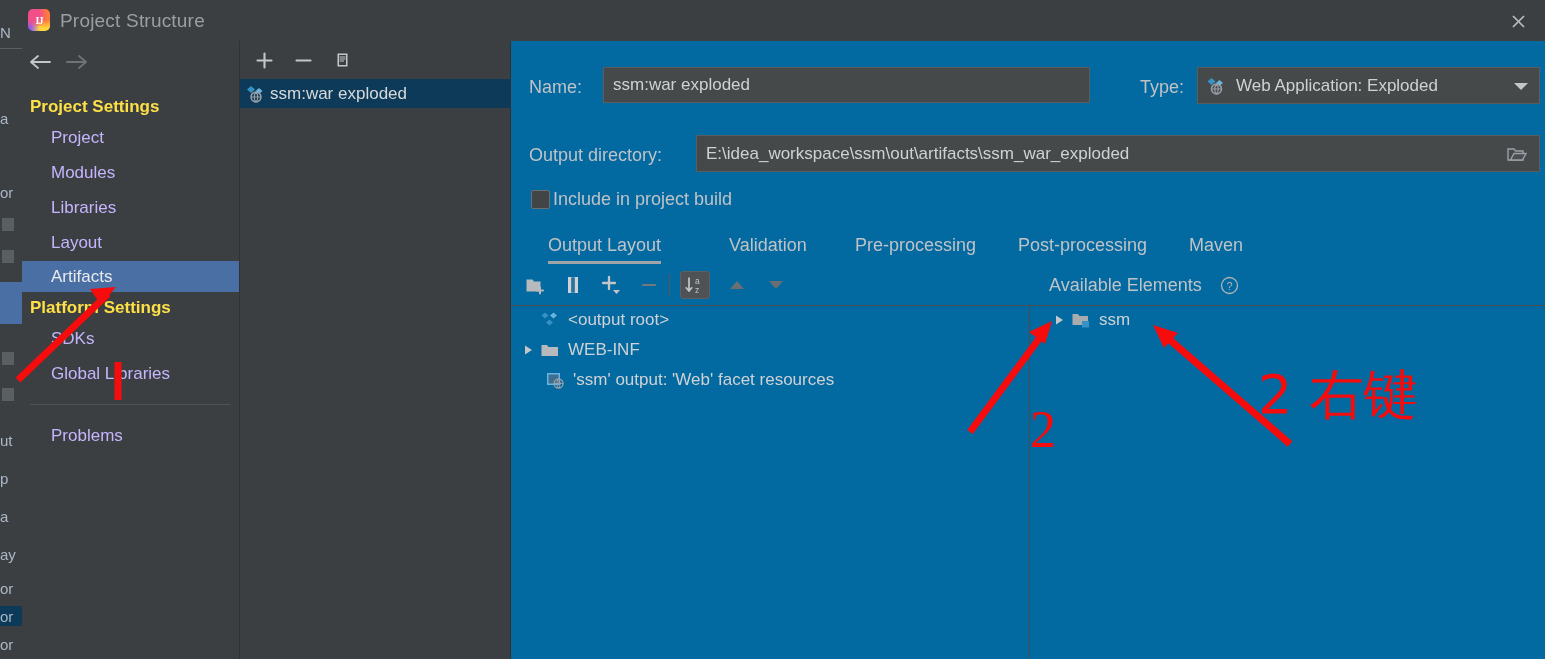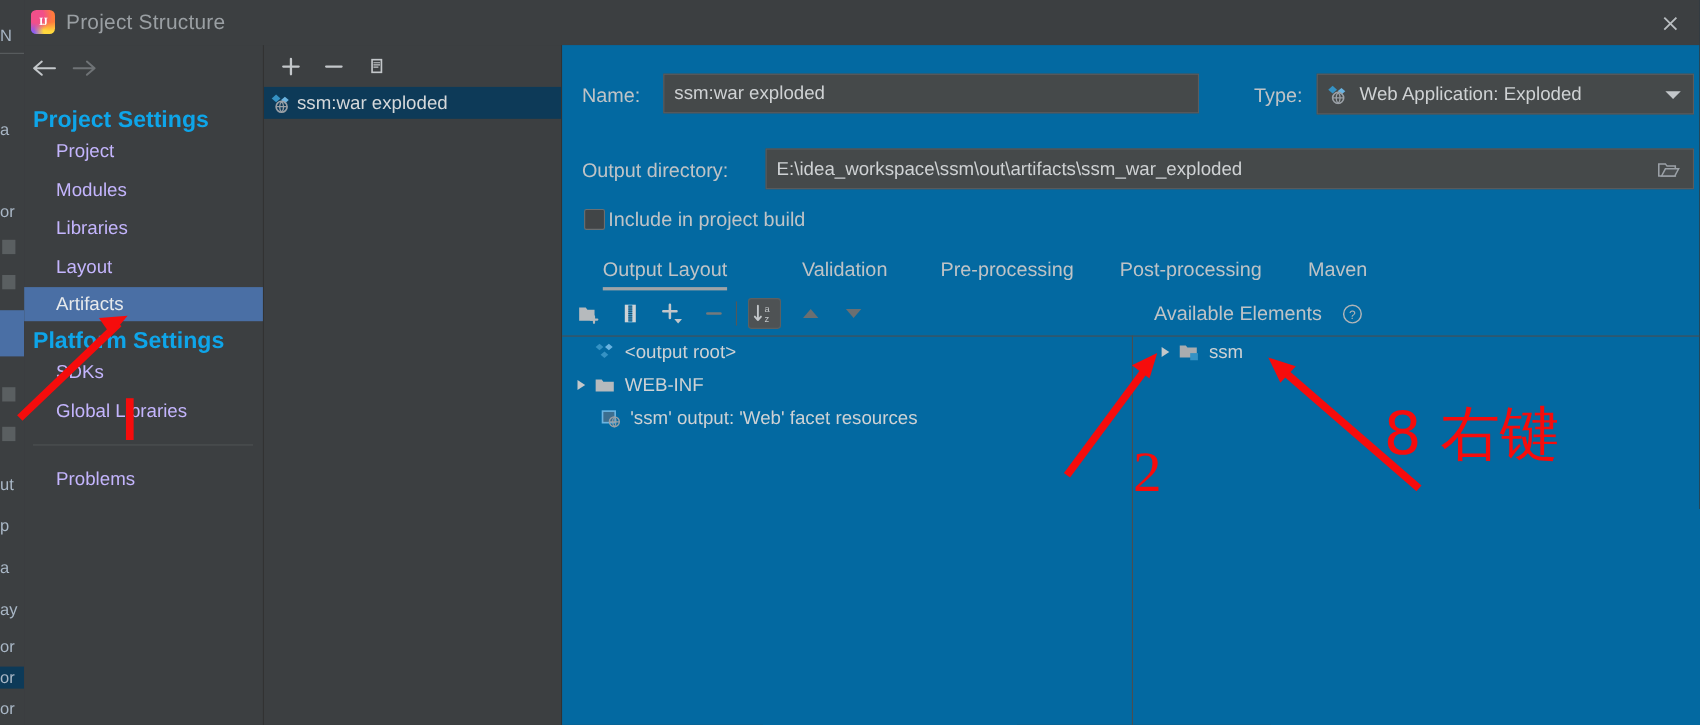--- a/index.html
+++ b/index.html
@@ -150,23 +150,23 @@
     align-items: center;
     justify-content: center;
     cursor: pointer;
   }
   .nav-back { left: 4px; }
   .nav-fwd  { left: 40px; }
 
   .side-group-title {
     position: absolute;
     left: 8px;
-    font-size: 21px;
+    font-size: 17px;
     font-weight: bold;
-    color: #0ea5e9;
+    color: #fde047;
     white-space: nowrap;
   }
   .side-item {
     position: absolute;
     left: 0;
     width: 217px;
     height: 31px;
     display: flex;
     align-items: center;
     cursor: pointer;
@@ -739,16 +739,16 @@
         <path d="M970,432 L1044,332" stroke="#f60c0c" stroke-width="7" fill="none"></path>
         <polygon points="1052,321 1029,332 1045,344" fill="#f60c0c"></polygon>
       </g>
 
       <g>
         <path d="M1290,444 L1163,334" stroke="#f60c0c" stroke-width="7" fill="none"></path>
         <polygon points="1153,325 1164,348 1178,333" fill="#f60c0c"></polygon>
       </g>
     </svg>
     <div class="anno-num" style="left:1030px; top:404px;">2</div>
-    <div class="anno-num cjk" style="left:1258px; top:368px;">8 右键</div>
+    <div class="anno-num cjk" style="left:1258px; top:368px;">2 右键</div>
   </div>
 
 </div>
 
 </body></html>

